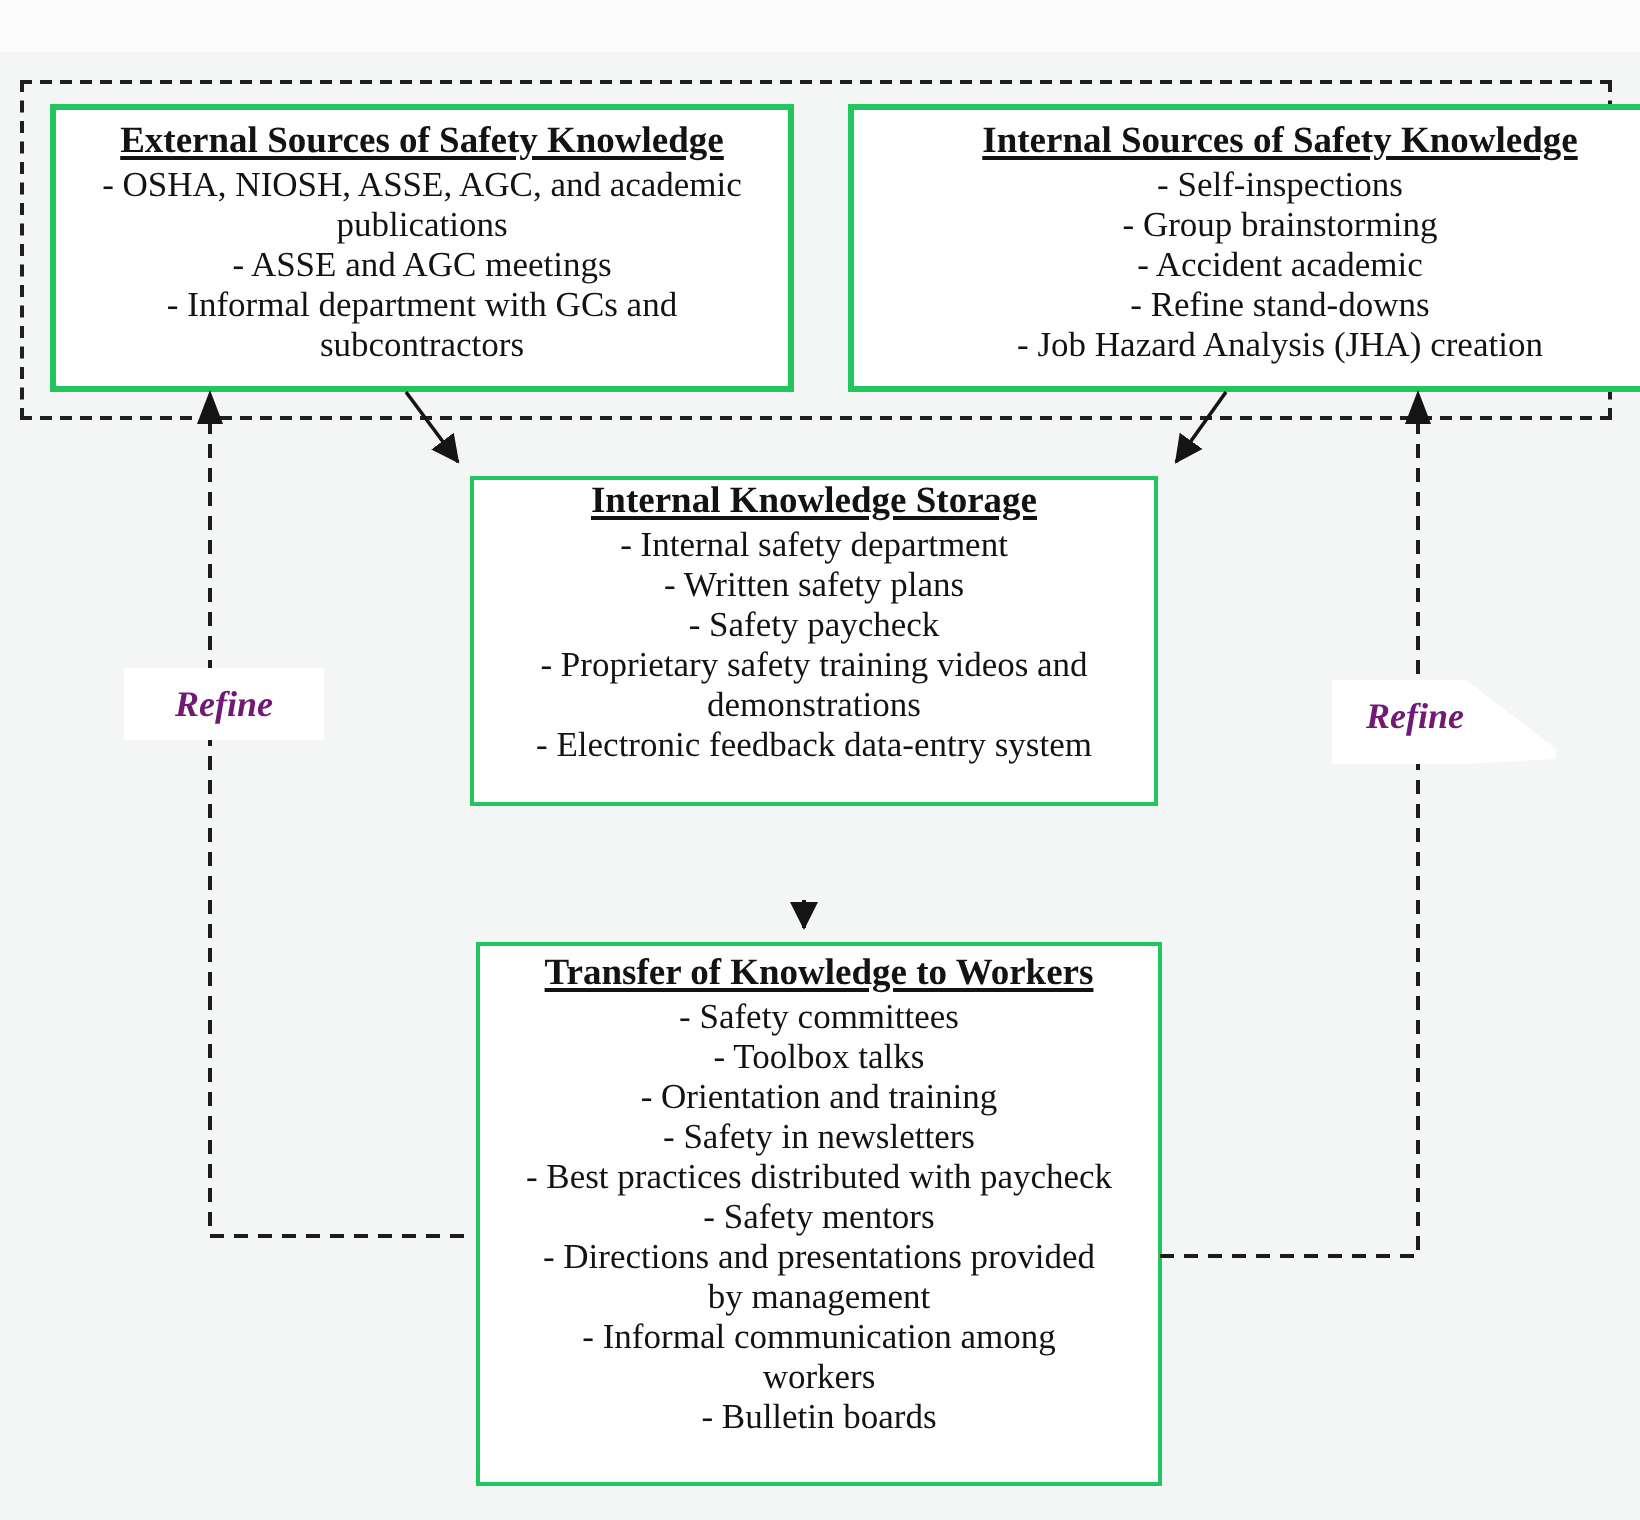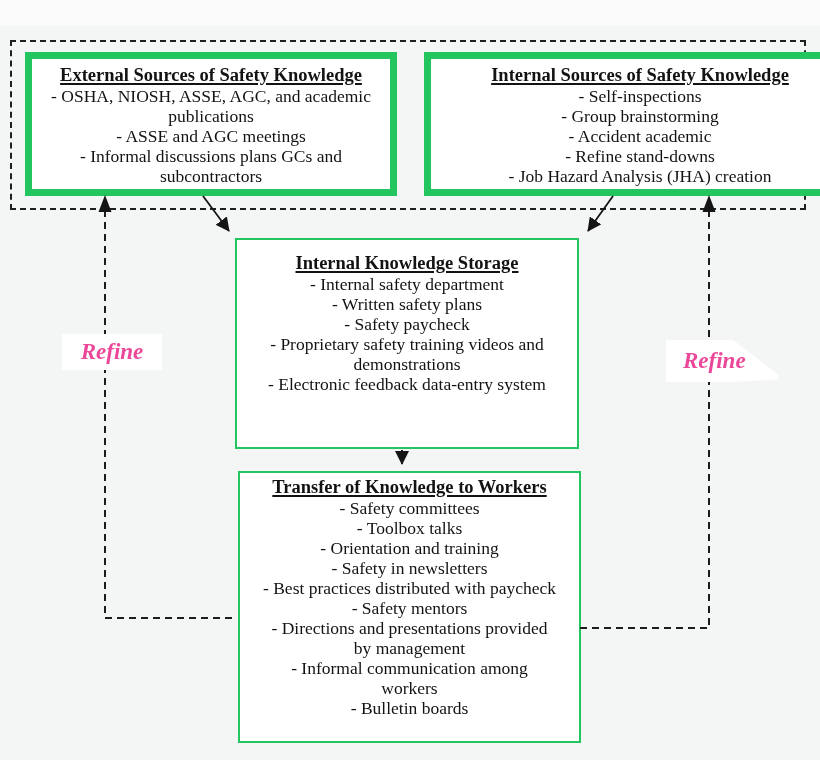--- a/index.html
+++ b/index.html
@@ -21,56 +21,56 @@
     position:absolute;
     left:10px;top:40px;width:796px;height:170px;
     border:2px dashed #1f1f1f;
     box-sizing:border-box;
     background:transparent;
   }
   .box{
     position:absolute;
     box-sizing:border-box;
     background:#ffffff;
-    border:7px solid #22c55e;
+    border:3px solid #22c55e;
     text-align:center;
     color:#131313;
     z-index:2;
   }
   .box-title{
     font-weight:bold;
     font-size:18.5px;
     line-height:22.4px;
     text-decoration:underline;
     text-decoration-thickness:1.8px;
     text-underline-offset:2px;
     white-space:nowrap;
   }
   .box-items .item{
     font-size:17.5px;
     line-height:20px;
     white-space:pre-line;
   }
   .box-external{left:25px;top:52px;width:372px;height:144px;padding-top:5px;}
   .box-internal{left:424px;top:52px;width:432px;height:144px;padding-top:5px;}
-  .box-storage{left:235px;top:238px;width:344px;height:211px;border-width:2.5px;padding-top:12px;}
+  .box-storage{left:235px;top:238px;width:344px;height:165px;border-width:2.5px;padding-top:0;}
   .box-transfer{left:238px;top:471px;width:343px;height:272px;border-width:2.5px;padding-top:3px;}
   .connectors{
     position:absolute;left:0;top:0;width:820px;height:760px;
     z-index:3;
     pointer-events:none;
   }
   .refine{
     position:absolute;
     z-index:4;
     background:#ffffff;
-    color:#ec4899;
+    color:#701a75;
     font-weight:bold;
     font-style:italic;
-    font-size:23px;
+    font-size:18px;
   }
   .refine-left{
     left:62px;top:334px;width:100px;height:36px;
     display:flex;align-items:center;justify-content:center;
   }
   .refine-right{
     left:666px;top:340px;width:112px;height:42px;
     clip-path:polygon(0 0, 60% 0, 100% 82%, 100% 94%, 60% 100%, 0 100%);
   }
   .refine-right .refine-text{
@@ -85,21 +85,21 @@
   <div class="top-band"></div>
 
   <div class="dashed-region"></div>
 
   <div class="box box-external">
     <div class="box-title">External Sources of Safety Knowledge</div>
     <div class="box-items">
         <div class="item">- OSHA, NIOSH, ASSE, AGC, and academic
 publications</div>
         <div class="item">- ASSE and AGC meetings</div>
-        <div class="item">- Informal discussions plans GCs and
+        <div class="item">- Informal department with GCs and
 subcontractors</div>
       </div>
   </div>
 
   <div class="box box-internal">
     <div class="box-title">Internal Sources of Safety Knowledge</div>
     <div class="box-items">
         <div class="item">- Self-inspections</div>
         <div class="item">- Group brainstorming</div>
         <div class="item">- Accident academic</div>

